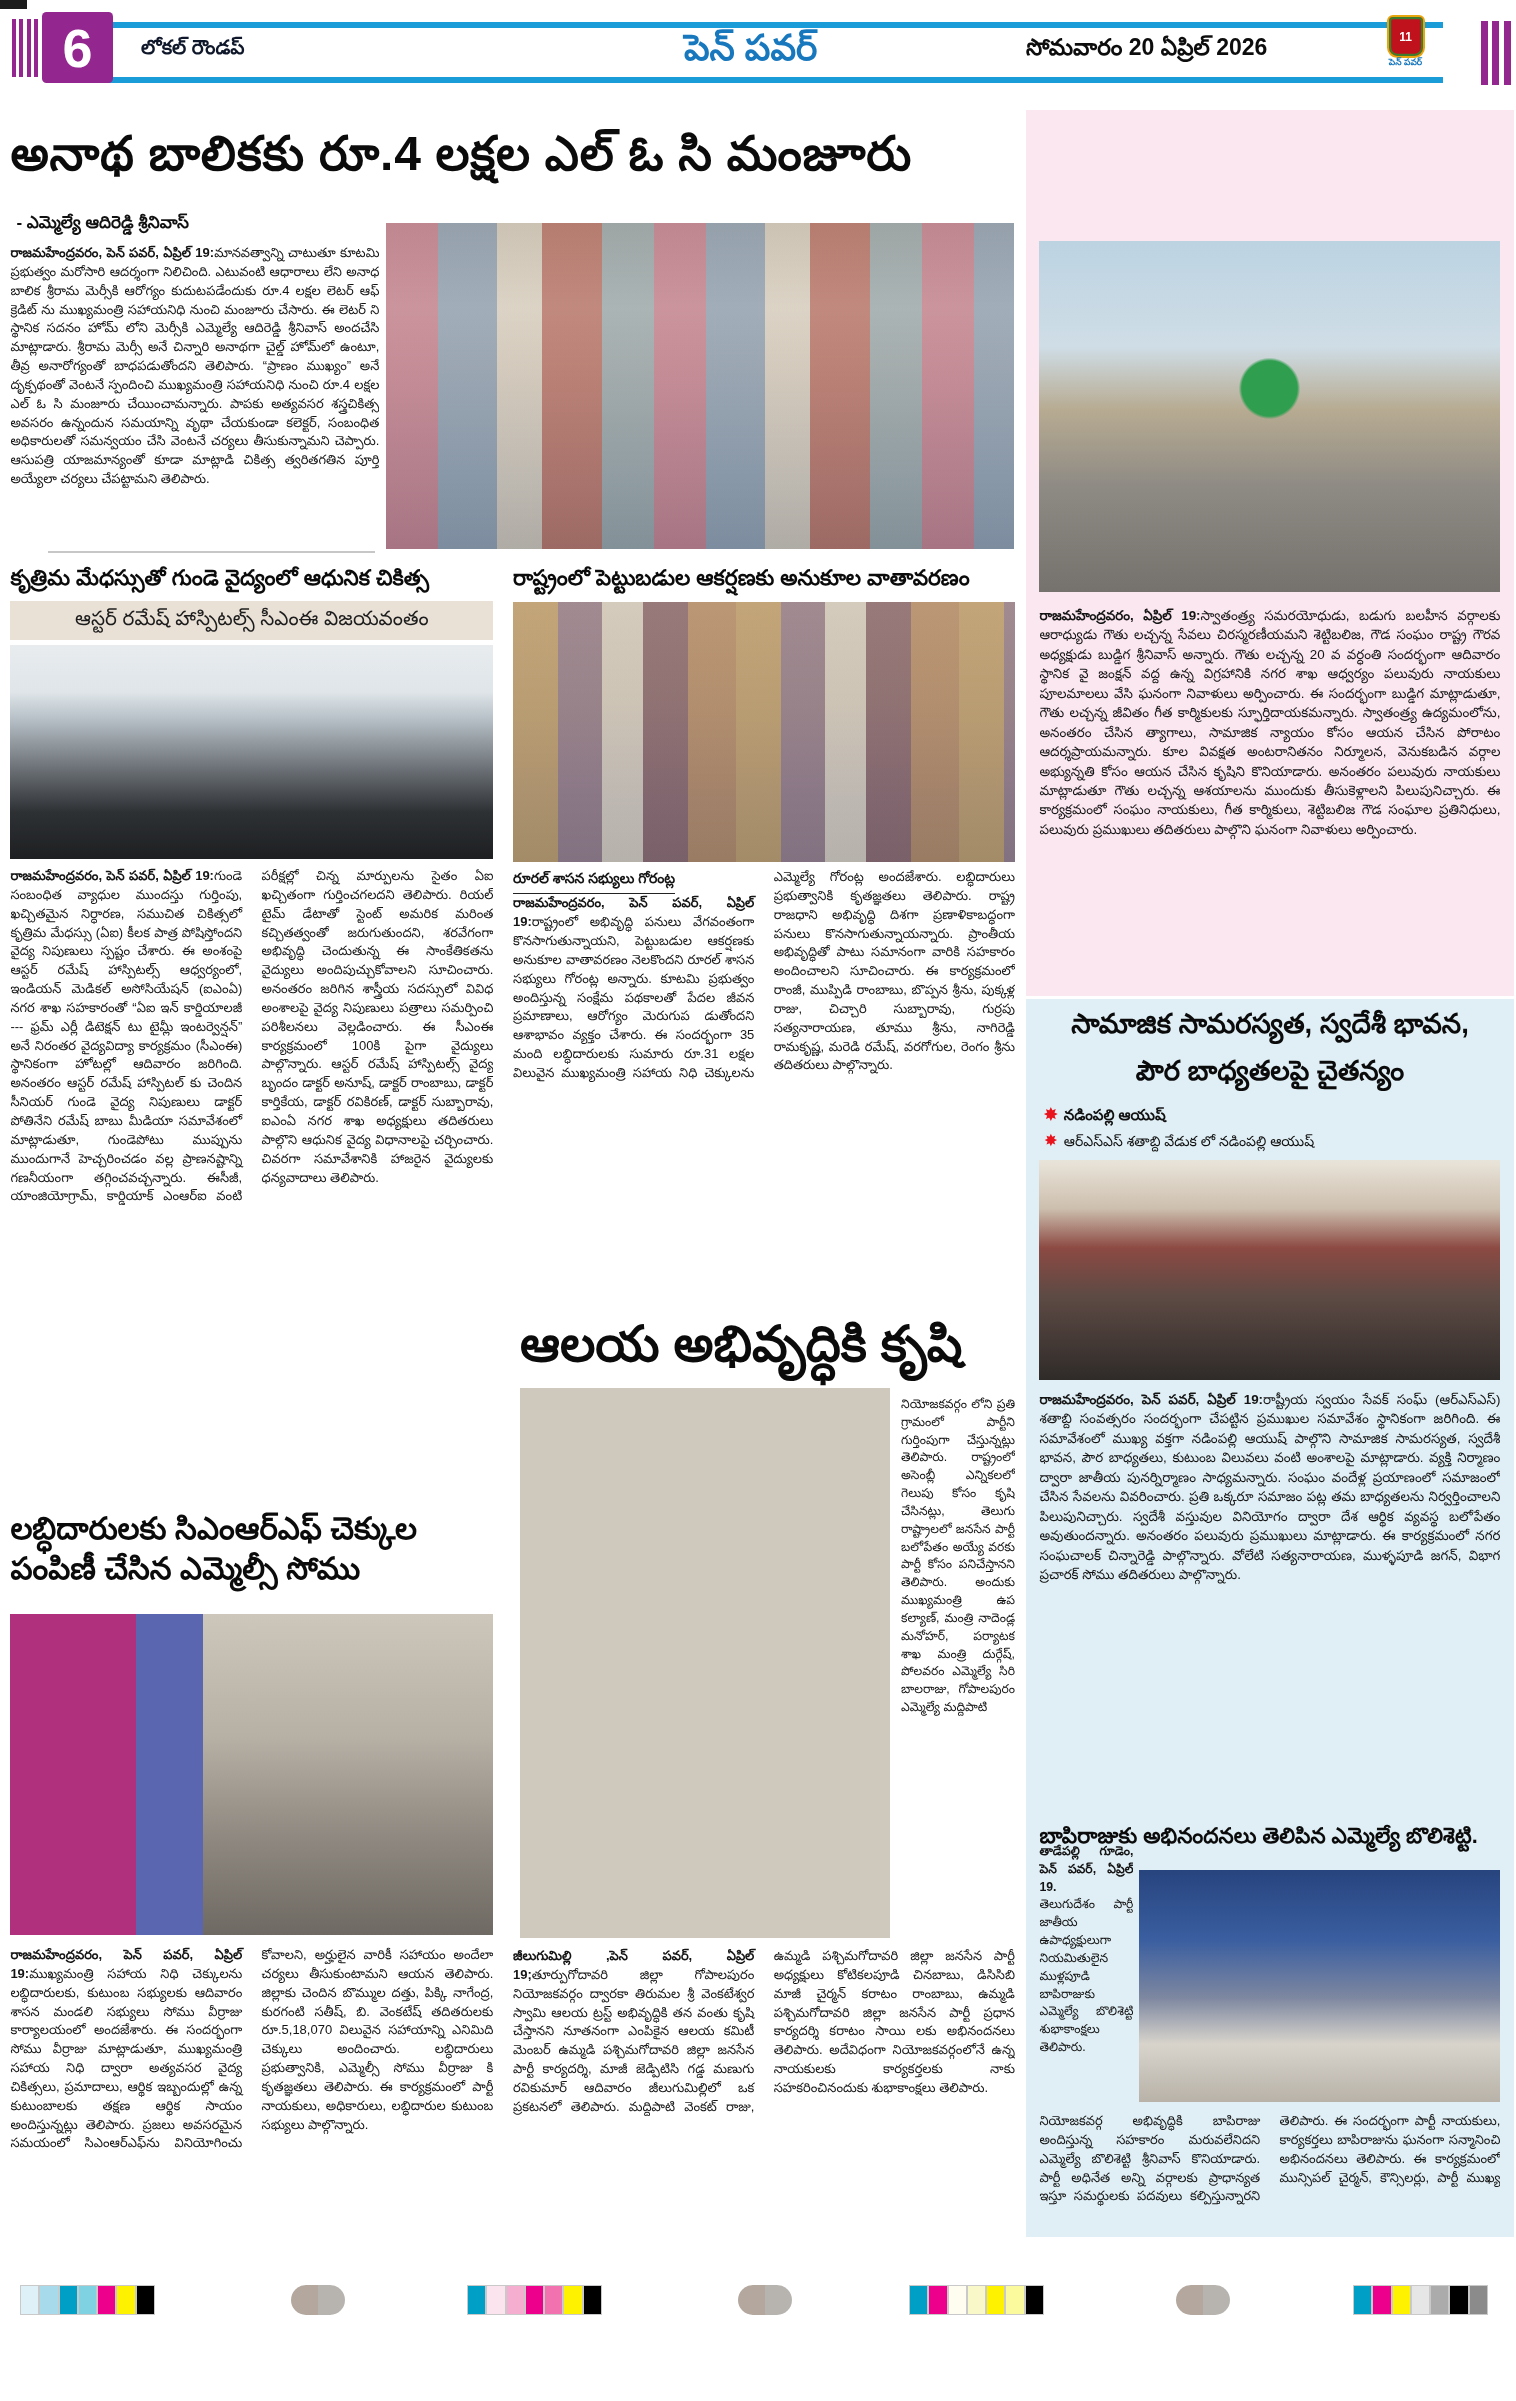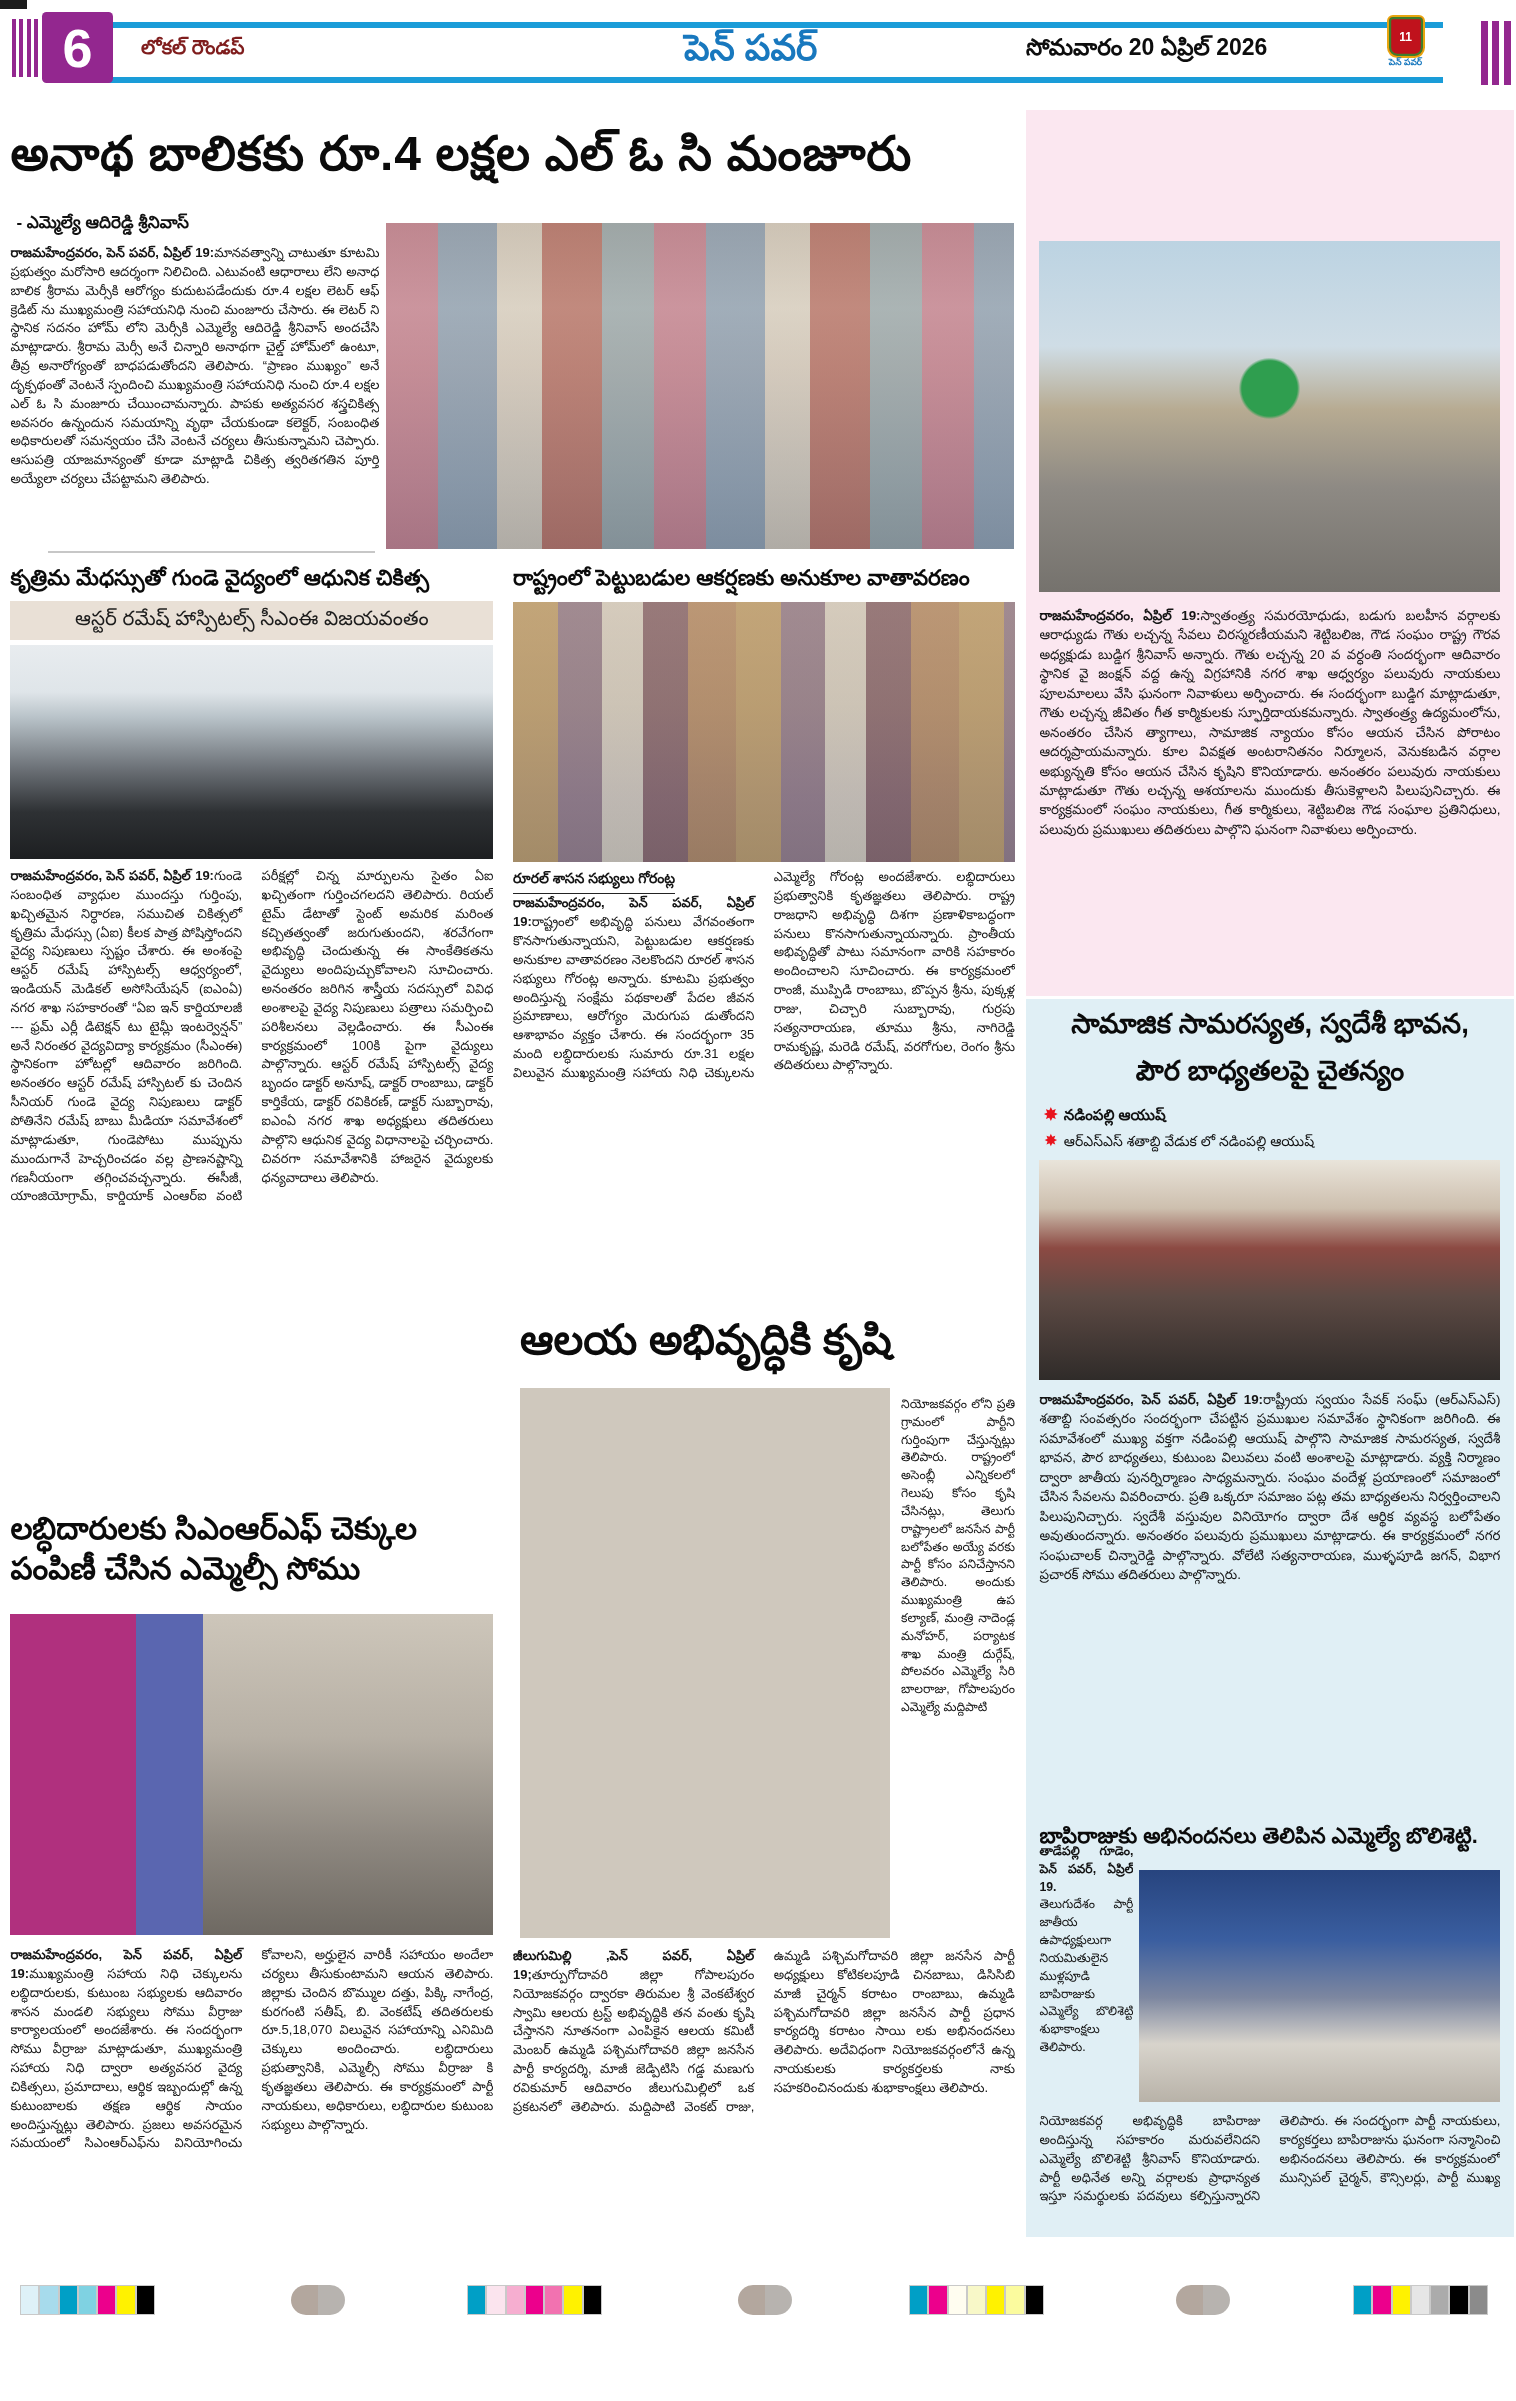--- a/index.html
+++ b/index.html
@@ -60,21 +60,21 @@
   <div class="band" style="left:74px;top:22px;width:1369px;height:49px;"></div>
 
   <div class="stripe" style="left:12px;top:19.3px;width:3.7px;height:58px;"></div>
   <div class="stripe" style="left:19.3px;top:19.3px;width:3.7px;height:58px;"></div>
   <div class="stripe" style="left:27px;top:19.3px;width:3.7px;height:58px;"></div>
   <div class="stripe" style="left:34px;top:19.3px;width:3.7px;height:58px;"></div>
 
   <div class="abs" style="left:42px;top:12px;width:71px;height:71px;background:#93278f;border-radius:4.5px;
        display:flex;align-items:center;justify-content:center;color:#fff;font-weight:bold;font-size:54px;">6</div>
 
-  <div class="abs" style="left:141px;top:36px;font-weight:bold;font-size:20px;color:#7f1d1d;">లోకల్ రౌండప్</div>
+  <div class="abs" style="left:141px;top:36px;font-weight:bold;font-size:20px;color:#0f172a;">లోకల్ రౌండప్</div>
 
   <div class="abs" style="left:684px;top:27px;font-weight:bold;font-size:36px;color:#1878be;">పెన్ పవర్</div>
 
   <div class="abs" style="left:1026px;top:34px;font-weight:bold;font-size:23px;color:#0d0d0d;">సోమవారం  20 ఏప్రిల్ 2026</div>
 
   <div class="abs" style="left:1376px;top:15px;width:59px;">
     <div class="logo-shield">
       <span>11</span>
     </div>
     <div class="logo-name">పెన్ పవర్</div>
@@ -117,21 +117,21 @@
 
   <div class="abs hl nowrap" style="left:513px;top:565px;font-size:21.6px;">రాష్ట్రంలో పెట్టుబడుల ఆకర్షణకు అనుకూల వాతావరణం</div>
 
   <div class="ph ph-cert" style="left:513px;top:602px;width:502px;height:260px;"></div>
 
   <div class="abs body-txt cols2" style="left:513px;top:868px;width:502px;height:425px;">
     <span class="kicker">రూరల్ శాసన సభ్యులు గోరంట్ల</span><br>
     <span class="dl">రాజమహేంద్రవరం, పెన్ పవర్, ఏప్రిల్ 19:</span><span>రాష్ట్రంలో అభివృద్ధి పనులు వేగవంతంగా కొనసాగుతున్నాయని, పెట్టుబడుల ఆకర్షణకు అనుకూల వాతావరణం నెలకొందని రూరల్ శాసన సభ్యులు గోరంట్ల అన్నారు. కూటమి ప్రభుత్వం అందిస్తున్న సంక్షేమ పథకాలతో పేదల జీవన ప్రమాణాలు, ఆరోగ్యం మెరుగుప డుతోందని ఆశాభావం వ్యక్తం చేశారు. ఈ సందర్భంగా 35 మంది లబ్ధిదారులకు సుమారు రూ.31 లక్షల విలువైన ముఖ్యమంత్రి సహాయ నిధి చెక్కులను ఎమ్మెల్యే గోరంట్ల అందజేశారు. లబ్ధిదారులు ప్రభుత్వానికి కృతజ్ఞతలు తెలిపారు. రాష్ట్ర రాజధాని అభివృద్ధి దిశగా ప్రణాళికాబద్ధంగా పనులు కొనసాగుతున్నాయన్నారు. ప్రాంతీయ అభివృద్ధితో పాటు సమానంగా వారికి సహకారం అందించాలని సూచించారు. ఈ కార్యక్రమంలో రాంజీ, ముప్పిడి రాంబాబు, బొప్పన శ్రీను, పుక్కళ్ల రాజు, చిచ్చారి సుబ్బారావు, గుర్రపు సత్యనారాయణ, తూము శ్రీను, నాగిరెడ్డి రామకృష్ణ, మరెడి రమేష్, వరగోగుల, రెంగం శ్రీను తదితరులు పాల్గొన్నారు.</span>
   </div>
 
-  <div class="abs hl nowrap" style="left:520px;top:1314px;font-size:42px;">ఆలయ అభివృద్ధికి కృషి</div>
+  <div class="abs hl nowrap" style="left:520px;top:1314px;font-size:50px;">ఆలయ అభివృద్ధికి కృషి</div>
 
   <div class="ph ph-wave" style="left:520px;top:1388px;width:370px;height:550px;"></div>
 
   <div class="abs body-txt" style="left:901px;top:1396px;width:114px;height:543px;font-size:12.3px;">నియోజకవర్గం లోని ప్రతి గ్రామంలో పార్టీని గుర్తింపుగా చేస్తున్నట్లు తెలిపారు. రాష్ట్రంలో అసెంబ్లీ ఎన్నికలలో గెలుపు కోసం కృషి చేసినట్లు, తెలుగు రాష్ట్రాలలో జనసేన పార్టీ బలోపేతం అయ్యే వరకు పార్టీ కోసం పనిచేస్తానని తెలిపారు. అందుకు ముఖ్యమంత్రి ఉప కల్యాణ్, మంత్రి నాదెండ్ల మనోహర్, పర్యాటక శాఖ మంత్రి దుర్గేష్, పోలవరం ఎమ్మెల్యే సిరి బాలరాజు, గోపాలపురం ఎమ్మెల్యే మద్దిపాటి</div>
 
   <div class="abs body-txt cols2" style="left:513px;top:1947px;width:502px;height:288px;">
     <span class="dl">జీలుగుమిల్లి ,పెన్ పవర్, ఏప్రిల్ 19;</span><span>తూర్పుగోదావరి జిల్లా గోపాలపురం నియోజకవర్గం ద్వారకా తిరుమల శ్రీ వెంకటేశ్వర స్వామి ఆలయ ట్రస్ట్ అభివృద్ధికి తన వంతు కృషి చేస్తానని నూతనంగా ఎంపికైన ఆలయ కమిటీ మెంబర్ ఉమ్మడి పశ్చిమగోదావరి జిల్లా జనసేన పార్టీ కార్యదర్శి, మాజీ జెడ్పిటిసి గడ్డ మణుగు రవికుమార్ ఆదివారం జీలుగుమిల్లిలో ఒక ప్రకటనలో తెలిపారు. మద్దిపాటి వెంకట్ రాజు, ఉమ్మడి పశ్చిమగోదావరి జిల్లా జనసేన పార్టీ అధ్యక్షులు కోటికలపూడి చినబాబు, డిసిసిబి మాజీ చైర్మన్ కరాటం రాంబాబు, ఉమ్మడి పశ్చిమగోదావరి జిల్లా జనసేన పార్టీ ప్రధాన కార్యదర్శి కరాటం సాయి లకు అభినందనలు తెలిపారు. అదేవిధంగా నియోజకవర్గంలోనే ఉన్న నాయకులకు కార్యకర్తలకు నాకు సహకరించినందుకు శుభాకాంక్షలు తెలిపారు.</span>
   </div>
 
   <div class="abs" style="left:1026px;top:110px;width:488px;height:886px;background:#fbe7f0;">

